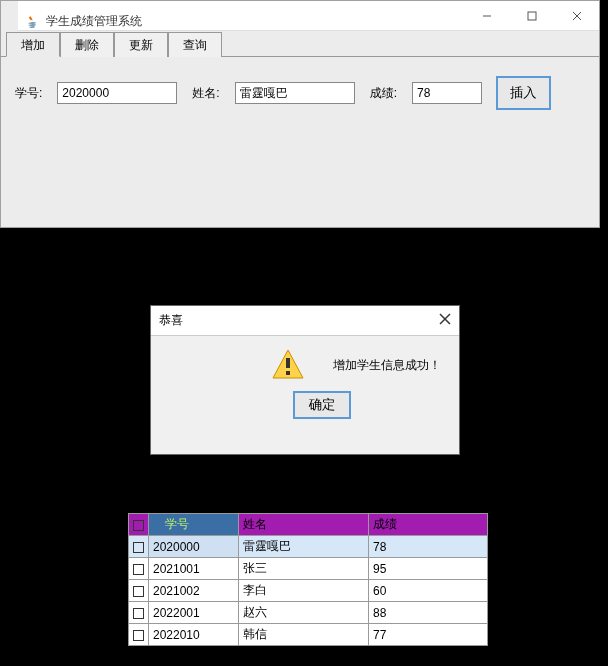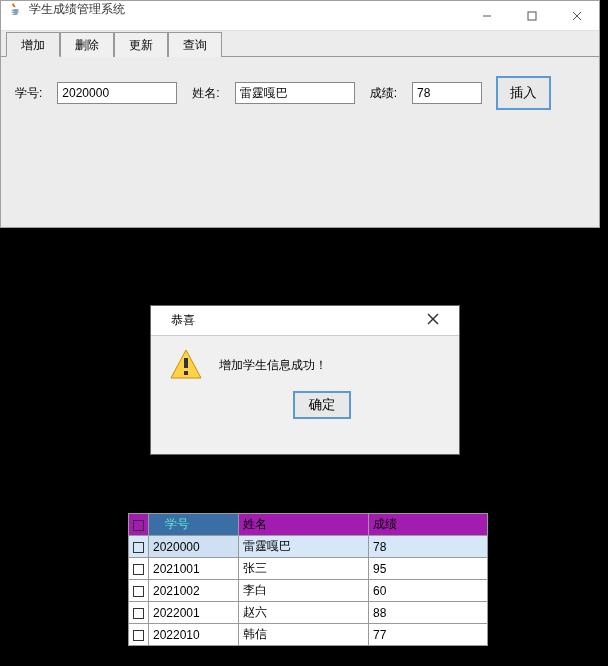--- a/index.html
+++ b/index.html
@@ -17,23 +17,24 @@
     position: absolute;
     left: 0; top: 0;
     width: 600px; height: 228px;
     background: #ececec;
     border: 1px solid #a0a0a0;
   }
   .titlebar {
     height: 30px;
     background: #fff;
     display: flex;
-    align-items: flex-start;
+    align-items: flex-end;
     padding-left: 6px;
     border-bottom: 1px solid #e0e0e0;
+    margin-left: 17px;
   }
   .java-icon {
     width: 16px; height: 16px;
     margin-right: 6px;
     display: inline-flex;
     align-items: center; justify-content: center;
   }
   .title-text { color: #333; flex: 1; font-size: 12px; }
   .win-btns { display: flex; height: 100%; }
   .win-btn {
@@ -88,28 +89,29 @@
     position: absolute;
     left: 150px; top: 305px;
     width: 310px; height: 150px;
     background: #f0f0f0;
     border: 1px solid #666;
     box-shadow: 2px 2px 6px rgba(0,0,0,0.4);
   }
   .dialog-title {
     height: 30px; background: #fff;
     display: flex; align-items: center;
-    padding: 0 20px;
+    padding: 0 8px;
     border-bottom: 1px solid #ccc;
   }
   .dialog-title .t { flex:1; font-size: 12px; }
   .dialog-body {
     display: flex; align-items: center;
-    padding: 12px 18px 6px 18px;
-    gap: 16px;
+    padding: 12px 18px 6px 0;
+    gap: 28px;
+    justify-content: flex-end;
   }
   .warn-icon {
     width: 34px; height: 34px;
   }
   .dialog-foot { text-align: center; padding-top: 4px; margin-left: 34px; }
   .dlg-btn {
     padding: 3px 14px;
     border: 1px solid #666;
     background: #e8e8e8;
     outline: 2px solid #5b9bd5;
@@ -135,21 +137,21 @@
     text-align: left;
     background: #fff;
     vertical-align: middle;
   }
   table.grid th {
     background: #a21caf;
     font-weight: normal;
   }
   table.grid th.selhead {
     background: #3a6ea5;
-    color: #5eead4;
+    color: #bef264;
     padding-left: 16px;
   }
   .chkcell { width: 20px; text-align: center; }
   .chk {
     width: 11px; height: 11px;
     border: 1px solid #333;
     display: inline-block;
     vertical-align: middle;
   }
   .num { text-align: right; }

